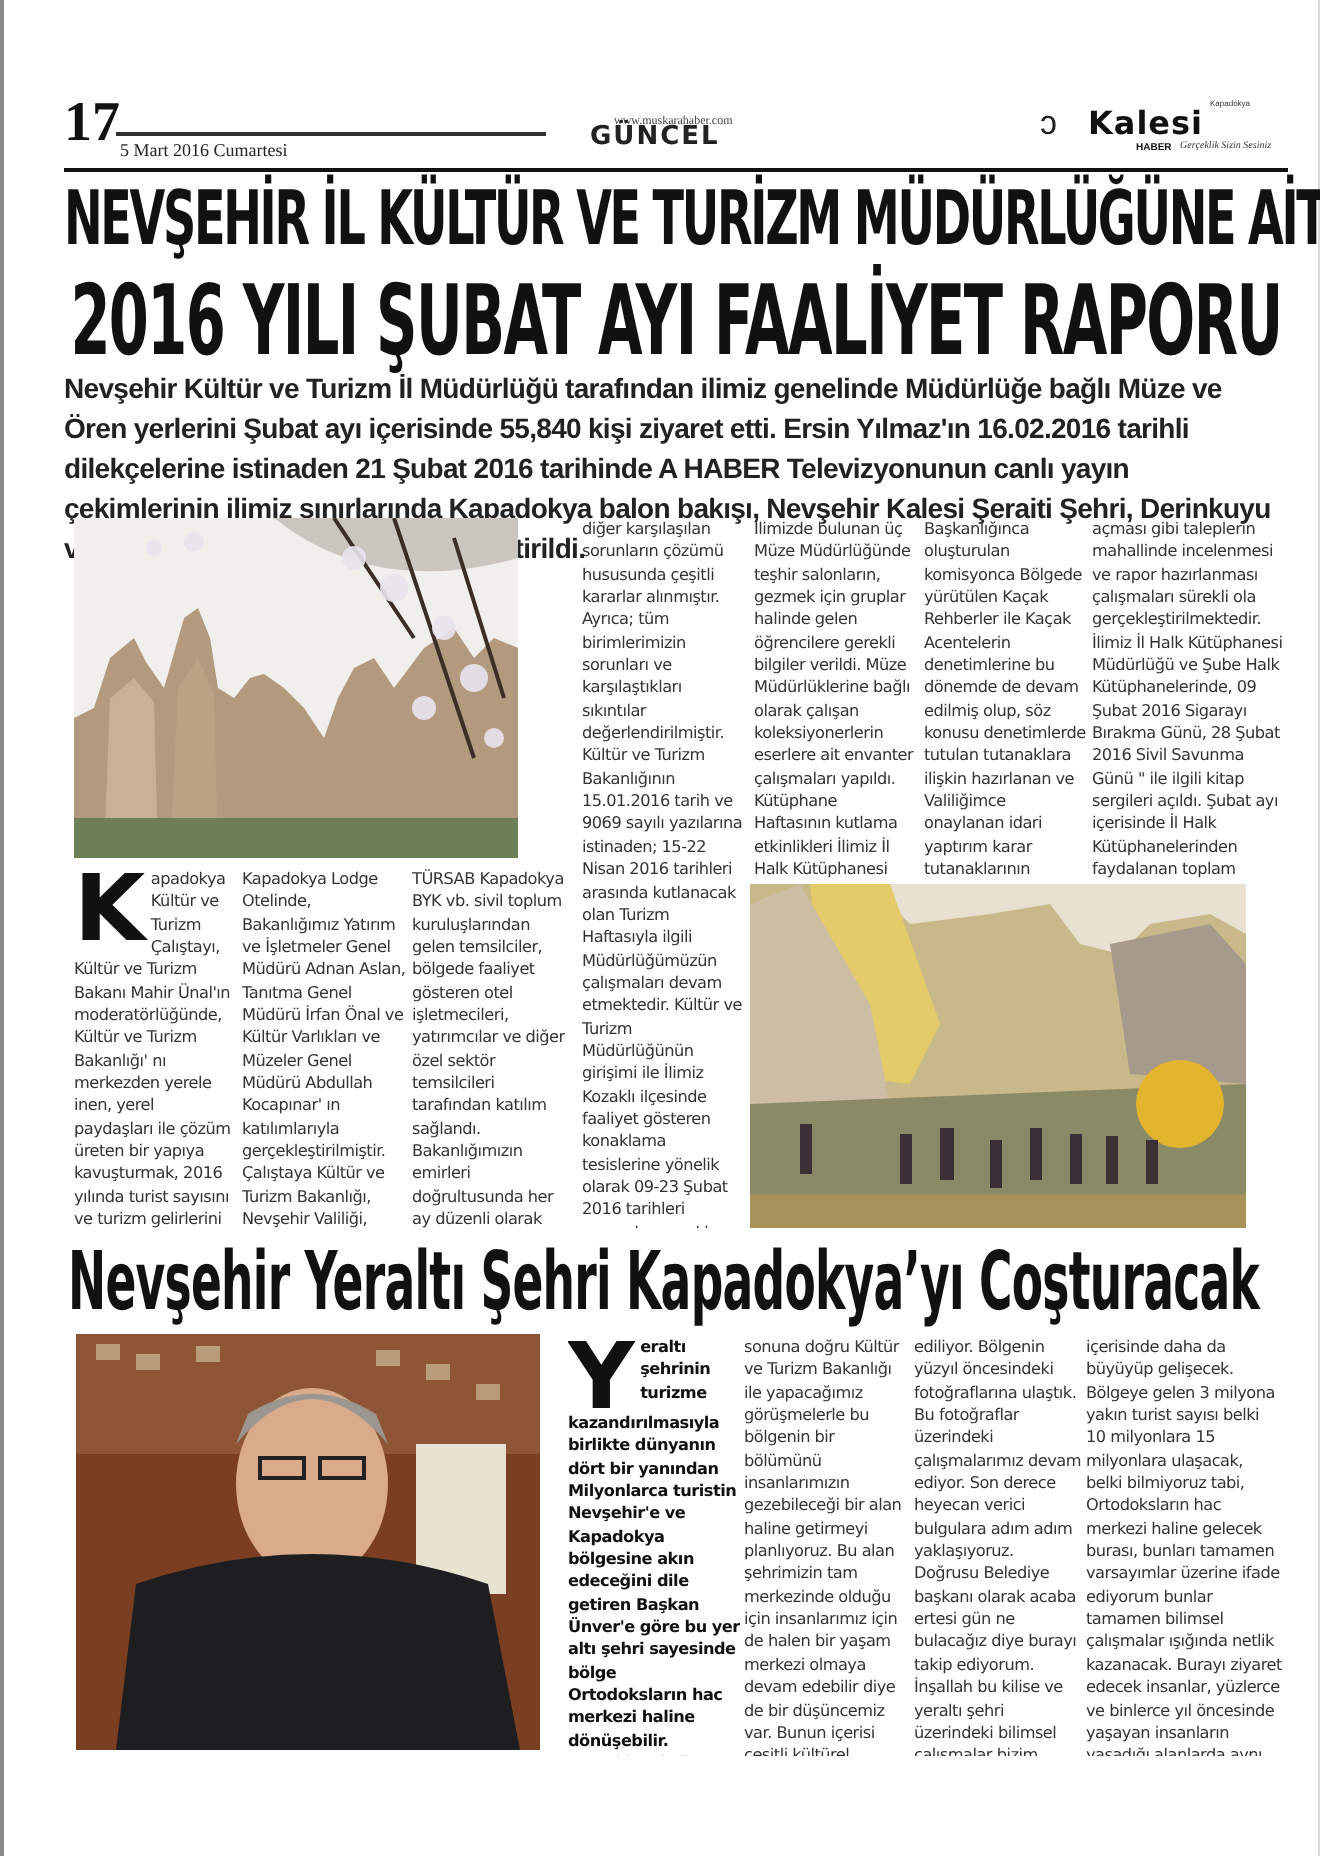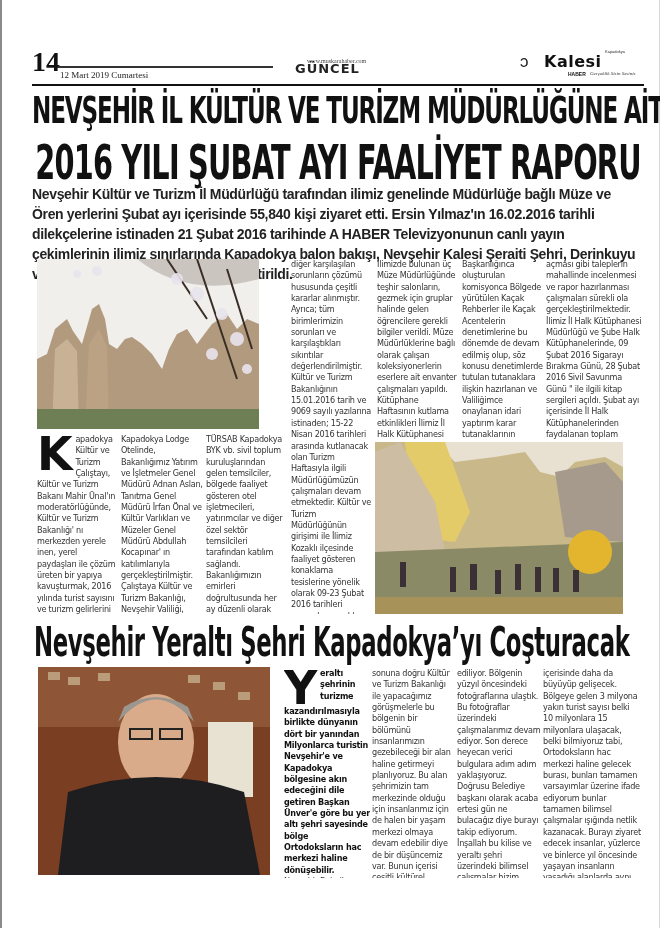--- a/index.html
+++ b/index.html
@@ -44,23 +44,23 @@
   .headline-3 { position: absolute; left: 34px; top: 618px; width: 612px; font-family: "DejaVu Sans", sans-serif; font-weight: bold; font-size: 30px; color: #111; white-space: nowrap; transform-origin: left top; transform: scaleX(0.76) scaleY(1.35); letter-spacing: -0.5px; }
 
   .photo svg { width: 100%; height: 100%; display: block; }
 </style>
 </head>
 <body>
 
 <div class="page-border"></div>
 
 <div class="masthead">
-  <div class="page-num">14</div>
+  <div class="page-num">17</div>
   <div class="masthead-line"></div>
-  <div class="masthead-date">12 Mart 2019 Cumartesi</div>
+  <div class="masthead-date">5 Mart 2016 Cumartesi</div>
   <div class="section-url">www.muskarahaber.com</div>
   <div class="section-name">GÜNCEL</div>
   <div class="logo">
     <span class="logo-swirl">ↄ</span>
     <span class="logo-small">Kapadokya</span>
     <span class="logo-main">Kalesi</span>
     <span class="logo-sub">HABER</span>
     <span class="logo-slogan">Gerçeklik Sizin Sesiniz</span>
   </div>
 </div>

